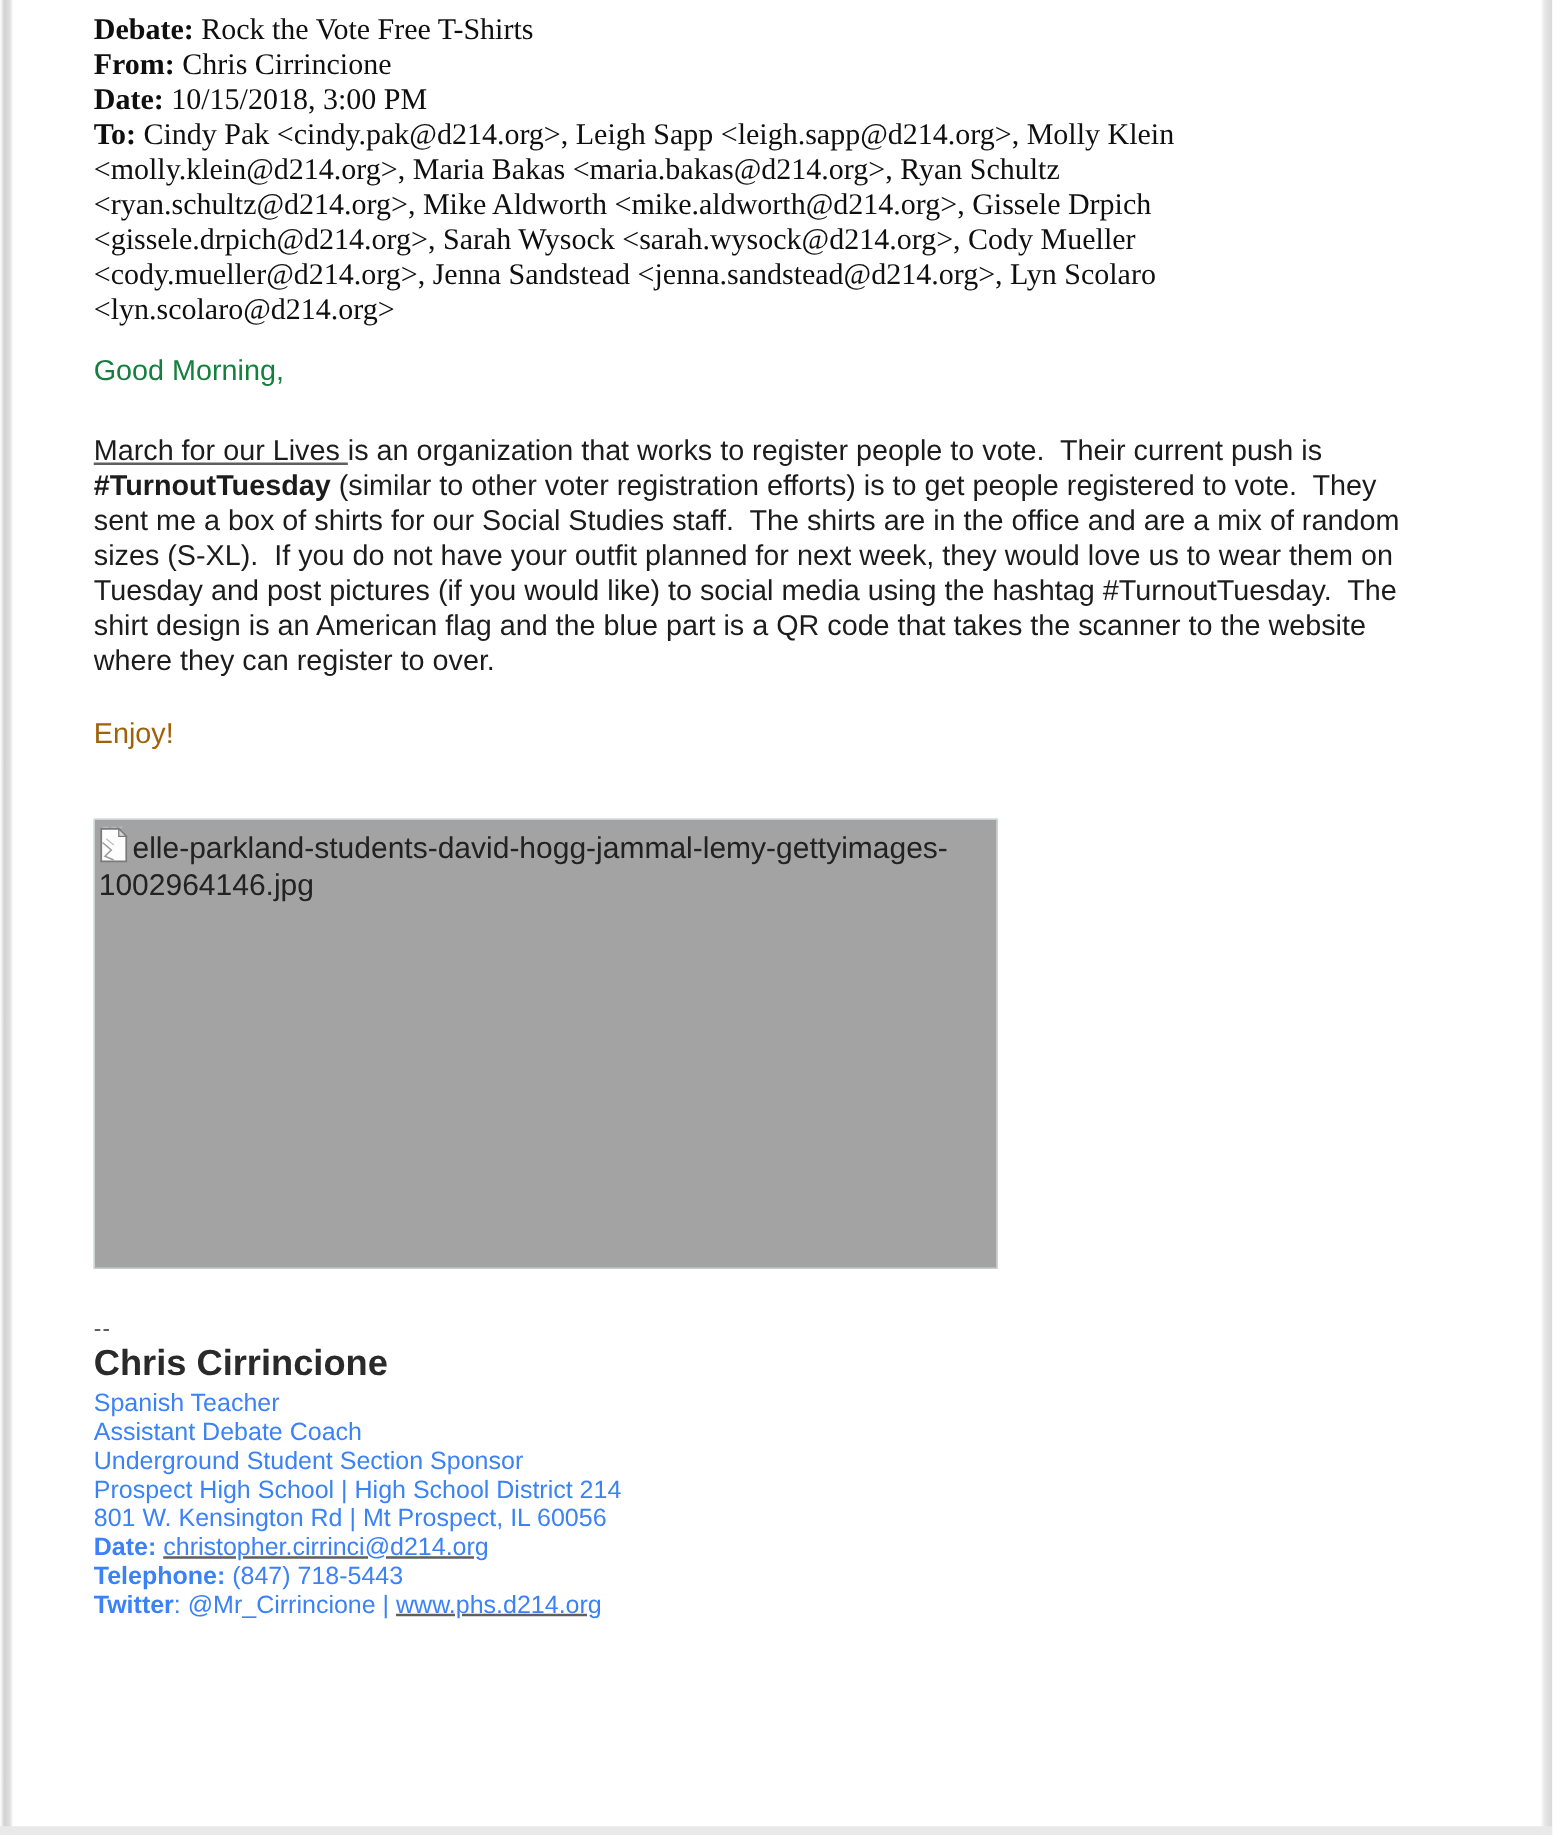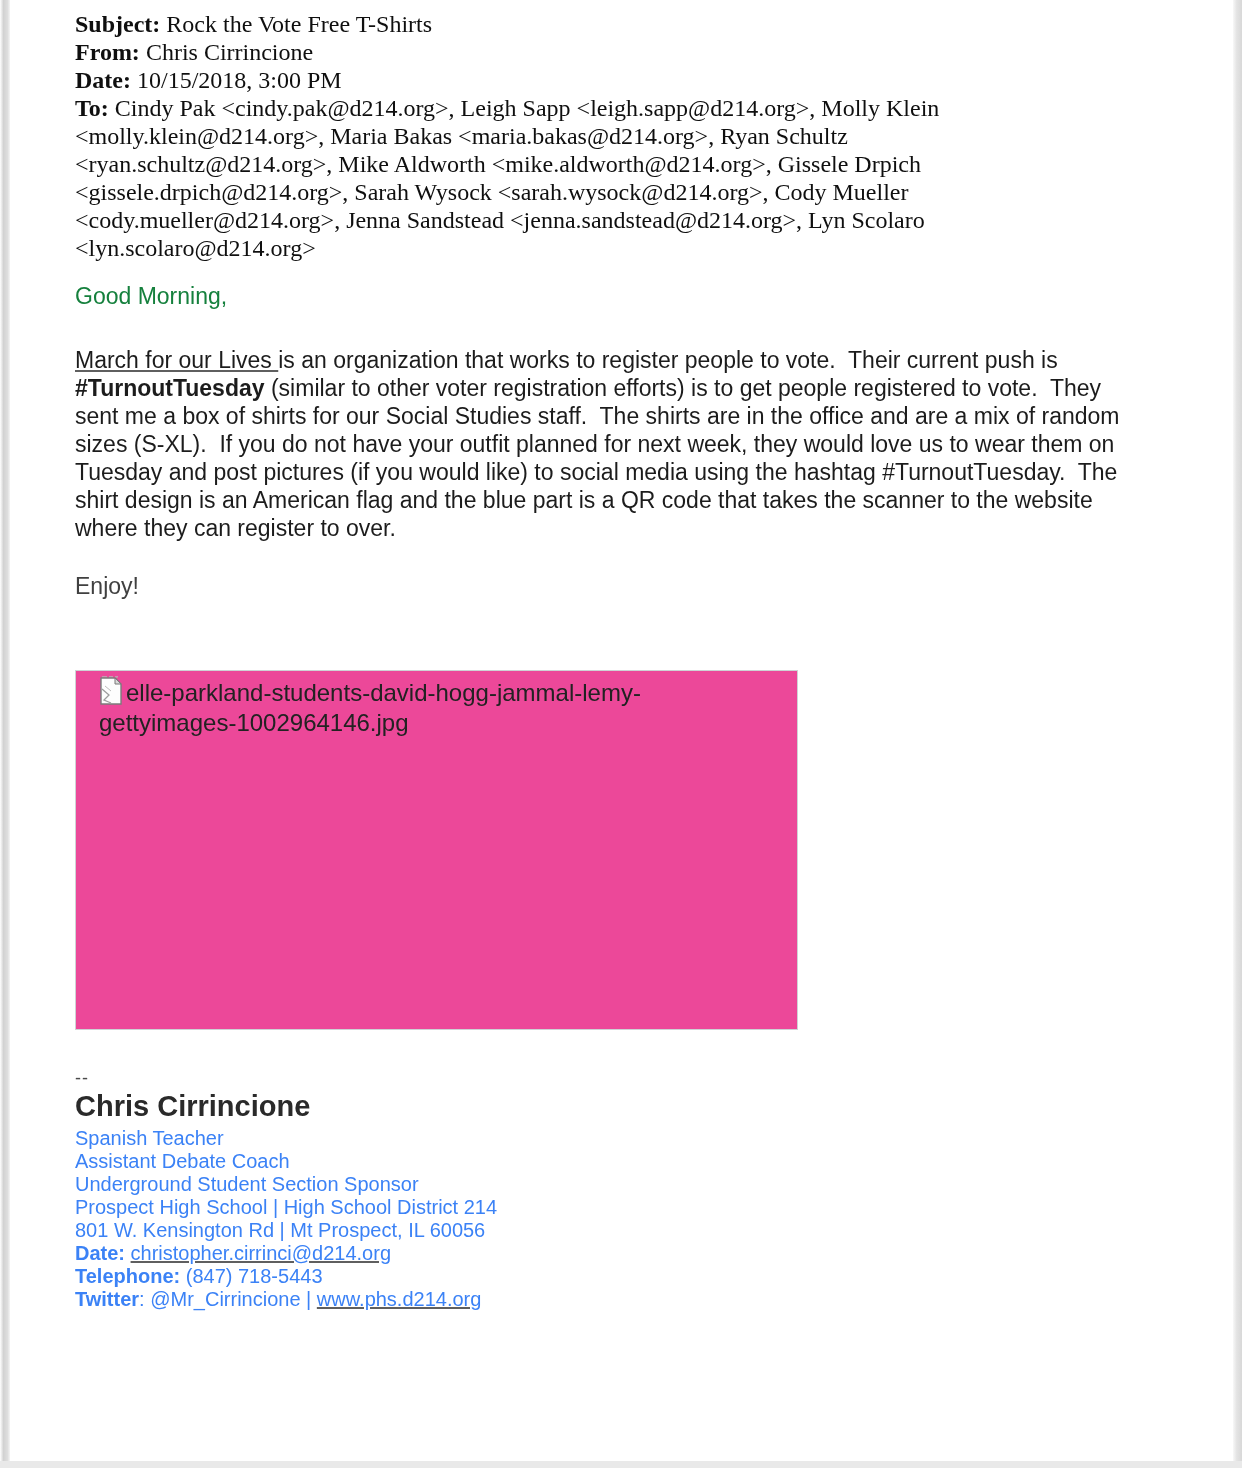--- a/index.html
+++ b/index.html
@@ -44,36 +44,36 @@
     margin-top:36px;
     width:1055px;
     font:23px/28px "Liberation Sans","DejaVu Sans",sans-serif;
     color:#1c1c1c;
     white-space:pre-wrap;
   }
   .para b { font-weight:bold; }
   .closing {
     margin-top:30px;
     font:23px/28px "Liberation Sans","DejaVu Sans",sans-serif;
-    color:#404040;
+    color:#a16207;
   }
   .link {
     color:inherit;
     text-decoration:underline;
     text-decoration-color:#5f5f5f;
     cursor:pointer;
     text-align:center;
   }
   
   .attachment {
-    margin-top:70px;
+    margin-top:55px;
     width:723px; height:360px;
     border:1px solid #ced3d5;
-    background:#ec4899;
-    padding:5px 23px;
+    background:#a3a3a3;
+    padding:5px 3px;
   }
   .attachment-line {
     font:24px/30px "Liberation Sans","DejaVu Sans",sans-serif;
     color:#222222;
   }
   .broken-icon {
     display:inline-block;
     vertical-align:-5px;
     margin-right:3px;
   }
@@ -99,21 +99,21 @@
 <body>
 
 <div id="page">
   <div class="edge edge-left"></div>
   <div class="edge edge-right"></div>
   <div class="edge edge-bottom"></div>
 
   <div id="content">
 
     <div class="header">
-      <p class="hline"><span class="hlabel">Subject:</span> <span class="hvalue">Rock the Vote Free T-Shirts</span></p>
+      <p class="hline"><span class="hlabel">Debate:</span> <span class="hvalue">Rock the Vote Free T-Shirts</span></p>
       <p class="hline"><span class="hlabel">From:</span> <span class="hvalue">Chris Cirrincione</span></p>
       <p class="hline"><span class="hlabel">Date:</span> <span class="hvalue">10/15/2018, 3:00 PM</span></p>
       <p class="hline"><span class="hlabel">To:</span> <span class="hvalue">Cindy Pak &lt;cindy.pak@d214.org&gt;, Leigh Sapp &lt;leigh.sapp@d214.org&gt;, Molly Klein &lt;molly.klein@d214.org&gt;, Maria Bakas &lt;maria.bakas@d214.org&gt;, Ryan Schultz &lt;ryan.schultz@d214.org&gt;, Mike Aldworth &lt;mike.aldworth@d214.org&gt;, Gissele Drpich &lt;gissele.drpich@d214.org&gt;, Sarah Wysock &lt;sarah.wysock@d214.org&gt;, Cody Mueller &lt;cody.mueller@d214.org&gt;, Jenna Sandstead &lt;jenna.sandstead@d214.org&gt;, Lyn Scolaro &lt;lyn.scolaro@d214.org&gt;</span></p>
     </div>
 
     <p class="greeting">Good Morning,</p>
 
     <p class="para"><a class="link">March for our Lives </a><span>is an organization that works to register people to vote.  Their current push is </span><b>#TurnoutTuesday</b><span> (similar to other voter registration efforts) is to get people registered to vote.  They sent me a box of shirts for our Social Studies staff.  The shirts are in the office and are a mix of random sizes (S-XL).  If you do not have your outfit planned for next week, they would love us to wear them on Tuesday and post pictures (if you would like) to social media using the hashtag #TurnoutTuesday.  The shirt design is an American flag and the blue part is a QR code that takes the scanner to the website where they can register to over.</span></p>
 
     <p class="closing">Enjoy!</p>

